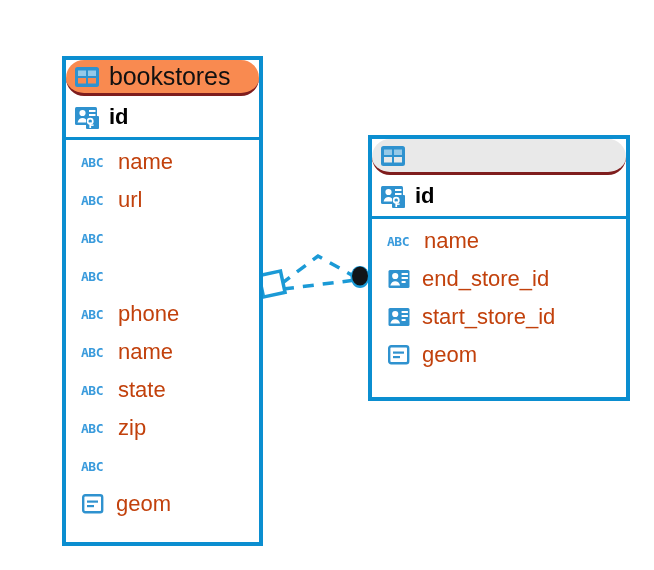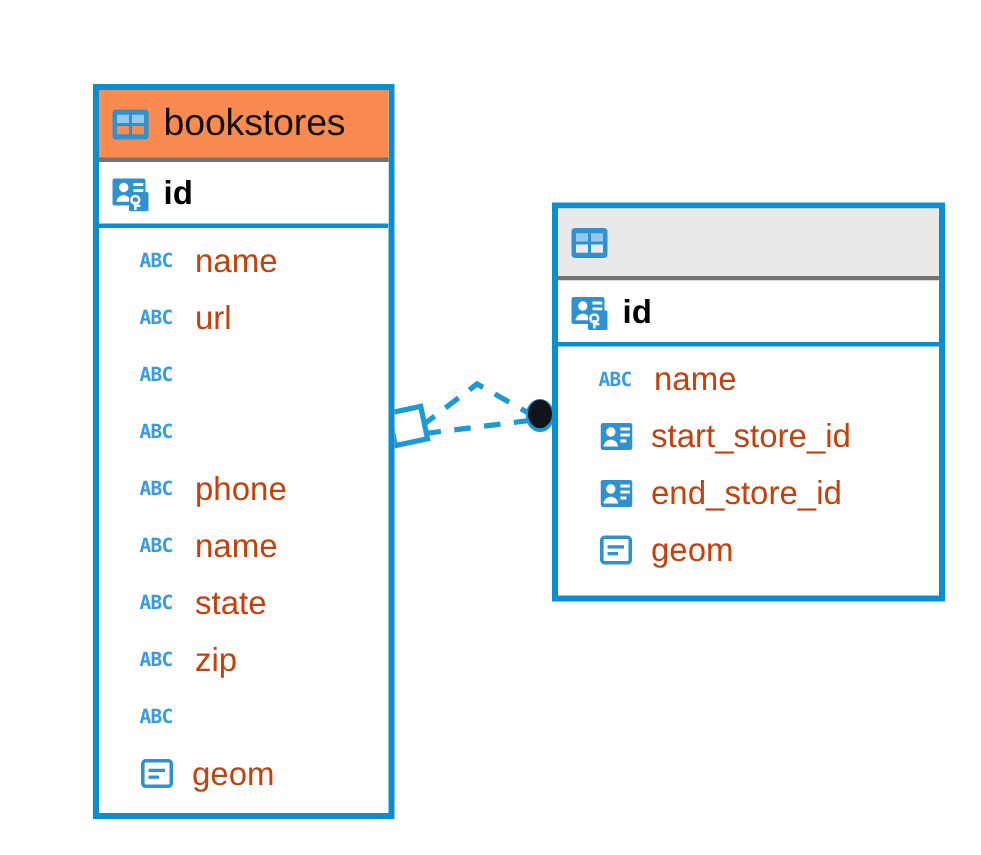--- a/index.html
+++ b/index.html
@@ -42,23 +42,24 @@
     left: 368px;
     top: 135px;
     width: 262px;
     height: 266px;
   }
 
   .entity-header {
     box-sizing: border-box;
     display: flex;
     align-items: center;
-    height: 48px;
+    height: 36px;
     padding-left: 8px;
-    border-bottom: 3px solid #737373;
+    border-bottom: 3px solid #7f1d1d;
+    border-radius: 22px;
   }
   .entity-header.accent-orange { background: #f98a50; }
   .entity-header.accent-gray  { background: #e9e9e9; }
 
   .entity-header .entity-title {
     font-size: 25px;
     color: #111111;
     margin-left: 9px;
     letter-spacing: -0.1px;
     white-space: nowrap;
@@ -80,21 +81,21 @@
     margin-left: 9px;
   }
 
   .field-list {
     padding-top: 3px;
   }
   .field-row {
     display: flex;
     align-items: center;
     height: 38px;
-    padding-left: 27px;
+    padding-left: 15px;
   }
   .field-row .field-label {
     font-size: 22px;
     color: #c2410c;
     margin-left: 9px;
     white-space: nowrap;
   }
 
   
   .icon {
@@ -288,35 +289,35 @@
         <span class="icon">
           <svg width="26" height="22" viewBox="0 0 26 22">
             <rect x="1.5" y="2" width="21" height="18" rx="1.5" fill="#2f92cf"></rect>
             <circle cx="8.2" cy="8" r="3.1" fill="#ffffff"></circle>
             <path d="M3.3 17.6c0.6-3 2.6-4.4 4.9-4.4s4.3 1.4 4.9 4.4z" fill="#ffffff"></path>
             <rect x="14.6" y="5" width="6.3" height="2" fill="#ffffff"></rect>
             <rect x="14.6" y="9" width="6.3" height="2" fill="#ffffff"></rect>
             <rect x="14.6" y="13" width="4" height="2" fill="#ffffff"></rect>
           </svg>
         </span>
-        <span class="field-label">start_store_id</span>
+        <span class="field-label">end_store_id</span>
       </div>
 
       <div class="field-row">
         <span class="icon">
           <svg width="26" height="22" viewBox="0 0 26 22">
             <rect x="1.5" y="2" width="21" height="18" rx="1.5" fill="#2f92cf"></rect>
             <circle cx="8.2" cy="8" r="3.1" fill="#ffffff"></circle>
             <path d="M3.3 17.6c0.6-3 2.6-4.4 4.9-4.4s4.3 1.4 4.9 4.4z" fill="#ffffff"></path>
             <rect x="14.6" y="5" width="6.3" height="2" fill="#ffffff"></rect>
             <rect x="14.6" y="9" width="6.3" height="2" fill="#ffffff"></rect>
             <rect x="14.6" y="13" width="4" height="2" fill="#ffffff"></rect>
           </svg>
         </span>
-        <span class="field-label">end_store_id</span>
+        <span class="field-label">start_store_id</span>
       </div>
 
       <div class="field-row">
         <span class="icon">
           <svg width="26" height="22" viewBox="0 0 26 22">
             <rect x="2.2" y="2.2" width="19" height="17" rx="2" fill="#ffffff" stroke="#2f92cf" stroke-width="2.4"></rect>
             <rect x="6" y="7.5" width="11" height="2.2" fill="#2f92cf"></rect>
             <rect x="6" y="12" width="7" height="2.2" fill="#2f92cf"></rect>
           </svg>
         </span>

